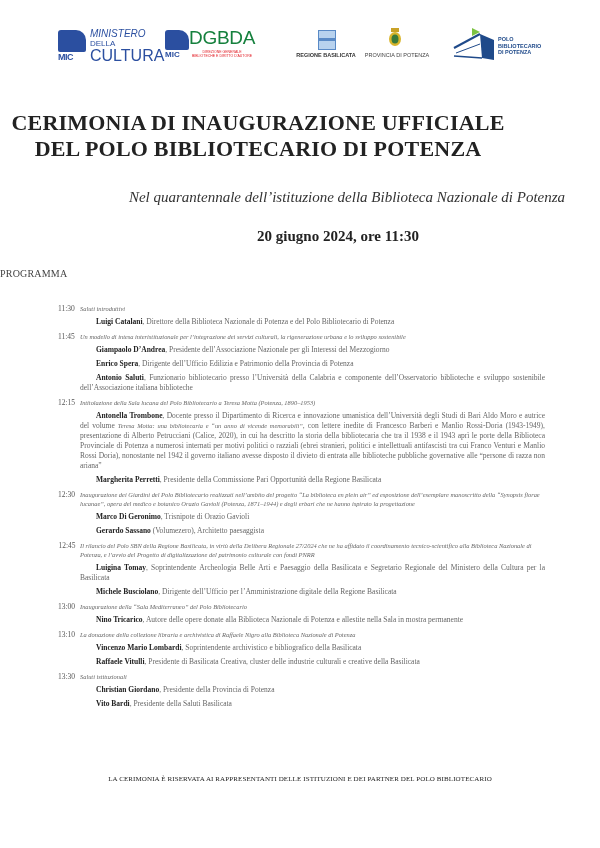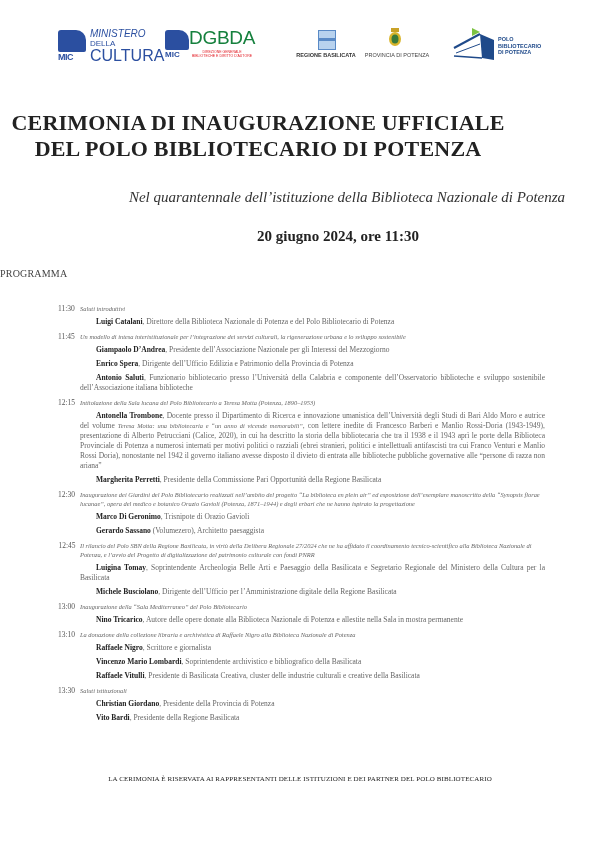--- a/index.html
+++ b/index.html
@@ -151,25 +151,24 @@
       <div class="speaker"><span class="name">Michele Busciolano</span><span class="role">, Dirigente dell’Ufficio per l’Amministrazione digitale della Regione Basilicata</span></div>
     </div>
     <div class="slot">
       <div class="time">13:00</div>
       <div class="topic">Inaugurazione della “Sala Mediterraneo” del Polo Bibliotecario</div>
       <div class="speaker"><span class="name">Nino Tricarico</span><span class="role">, Autore delle opere donate alla Biblioteca Nazionale di Potenza e allestite nella Sala in mostra permanente</span></div>
     </div>
     <div class="slot">
       <div class="time">13:10</div>
       <div class="topic">La donazione della collezione libraria e archivistica di Raffaele Nigro alla Biblioteca Nazionale di Potenza</div>
-      <div class="speaker"><span class="name">Raffaele Nigro</span><span class="role">, Scrittore e giornalista</span></div>
       <div class="speaker"><span class="name">Vincenzo Mario Lombardi</span><span class="role">, Soprintendente archivistico e bibliografico della Basilicata</span></div>
       <div class="speaker"><span class="name">Raffaele Vitulli</span><span class="role">, Presidente di Basilicata Creativa, cluster delle industrie culturali e creative della Basilicata</span></div>
     </div>
     <div class="slot">
       <div class="time">13:30</div>
       <div class="topic">Saluti istituzionali</div>
       <div class="speaker"><span class="name">Christian Giordano</span><span class="role">, Presidente della Provincia di Potenza</span></div>
-      <div class="speaker"><span class="name">Vito Bardi</span><span class="role">, Presidente della Regione Basilicata</span></div>
+      <div class="speaker"><span class="name">Vito Bardi</span><span class="role">, Presidente della Saluti Basilicata</span></div>
     </div>
   </div>
 
 <div class="footer">LA CERIMONIA È RISERVATA AI RAPPRESENTANTI DELLE ISTITUZIONI E DEI PARTNER DEL POLO BIBLIOTECARIO</div>
 
 </body></html>

